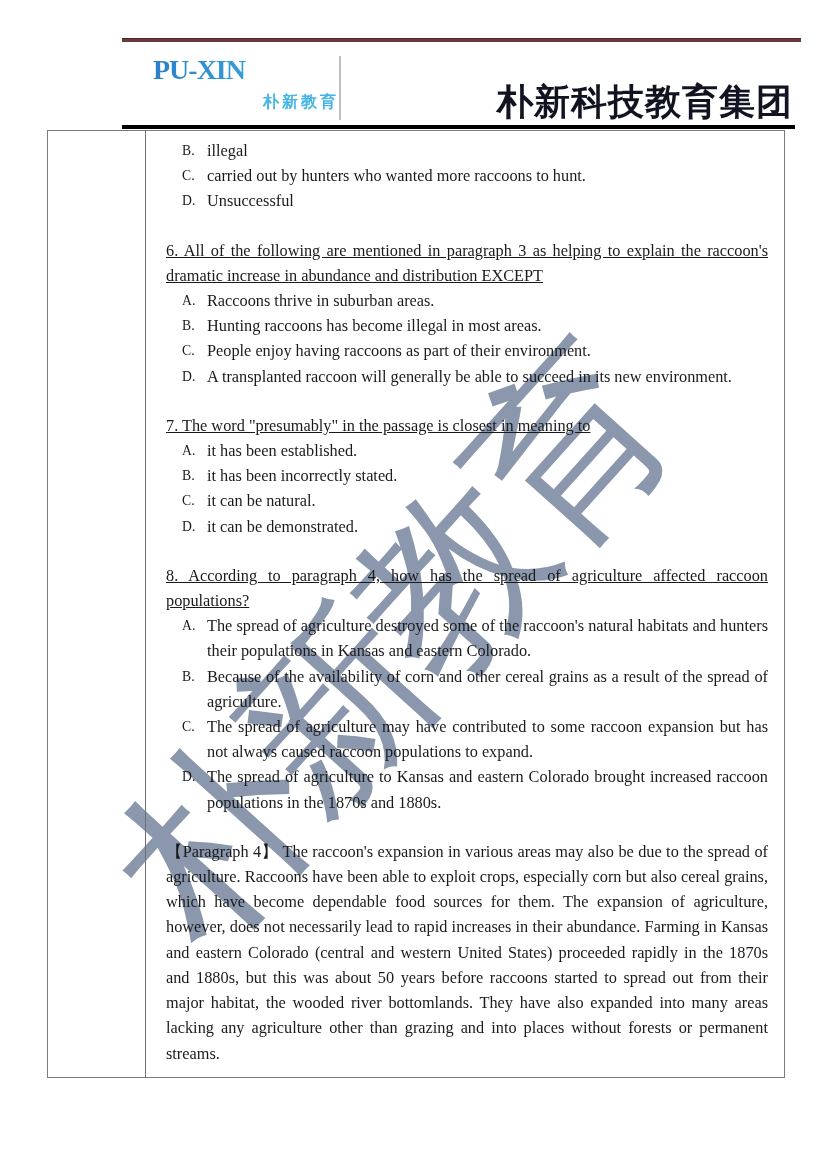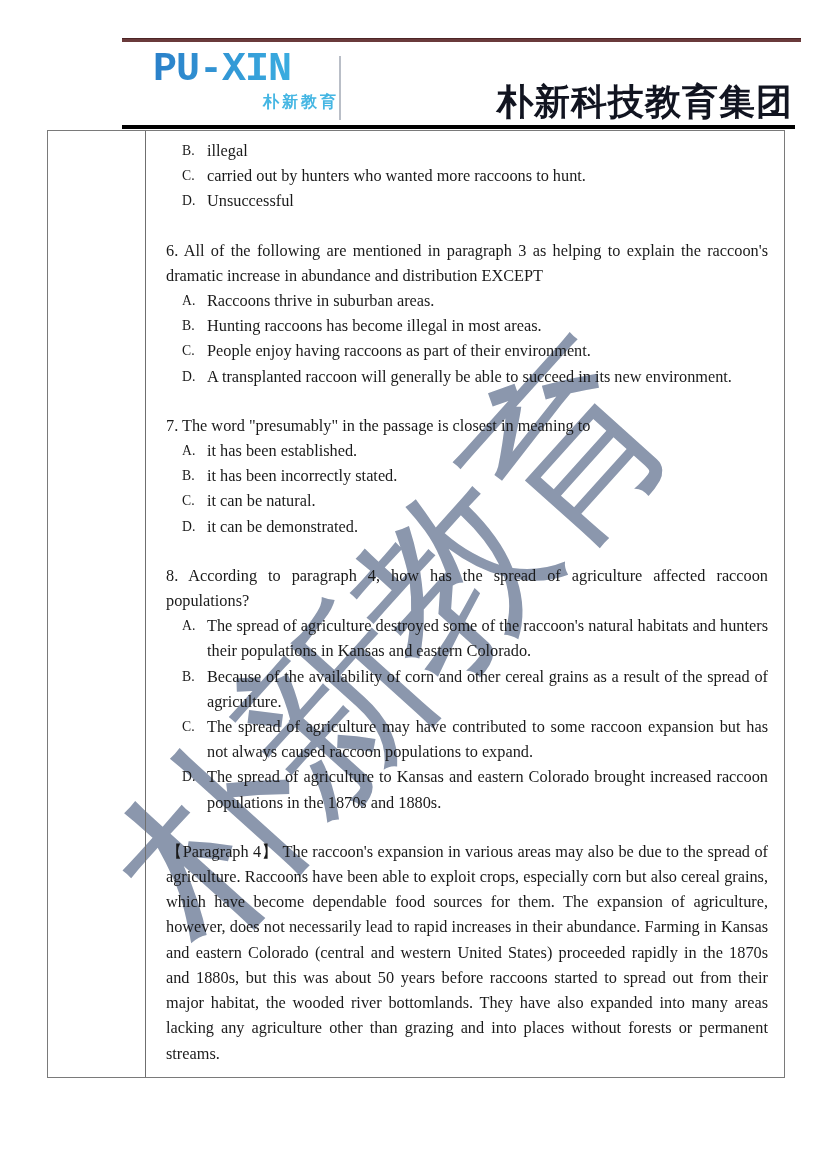--- a/index.html
+++ b/index.html
@@ -14,22 +14,22 @@
 
   
   .top-rule {
     position: absolute; left: 122px; top: 38px;
     width: 679px; height: 3px;
     background: #6a3a3b;
     border-top: 1px solid #4c2526;
   }
   .logo { position: absolute; left: 153px; top: 49px; width: 186px; }
   .logo-en {
-    font-family: Liberation Mono, monospace;
-    font-weight: 800; font-size: 40px; line-height: 42px;
+    font-family: Liberation Serif, serif;
+    font-weight: 800; font-size: 28px; line-height: 42px;
     letter-spacing: -1px;
     color: #2e9ad2;
     background: linear-gradient(90deg, #2a80c9 0%, #40bce8 100%);
     -webkit-background-clip: text;
     background-clip: text;
     -webkit-text-fill-color: transparent;
   }
   .logo-cn {
     font-family: "Liberation Sans", "DejaVu Sans", sans-serif;
     font-weight: 700; font-size: 16px; line-height: 18px;
@@ -83,21 +83,21 @@
   }
   .sheet-main {
     flex: 1 1 auto;
     padding: 7px 16px 0 20px;
     font-size: 16.3px;
     line-height: 25.2px;
     color: #1a1a1a;
     overflow: hidden;
   }
 
-  .stem { text-align: justify; }
+  .stem { text-align: justify; text-decoration: underline; }
   .para { text-align: justify; }
   .opt { position: relative; padding-left: 41px; text-align: justify; }
   .opt .letter { position: absolute; left: 16px; font-size: 0.84em; }
   .gap { height: 24px; }
 </style>
 </head>
 <body>
 
 <div class="page">
 

